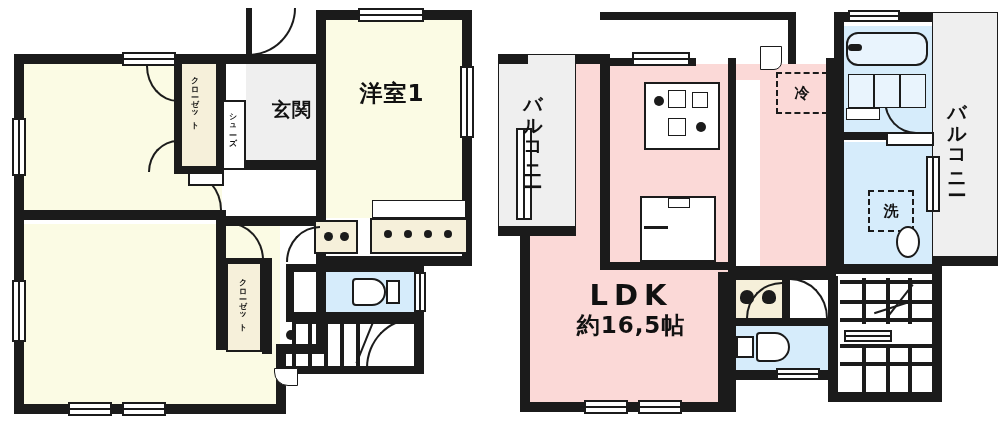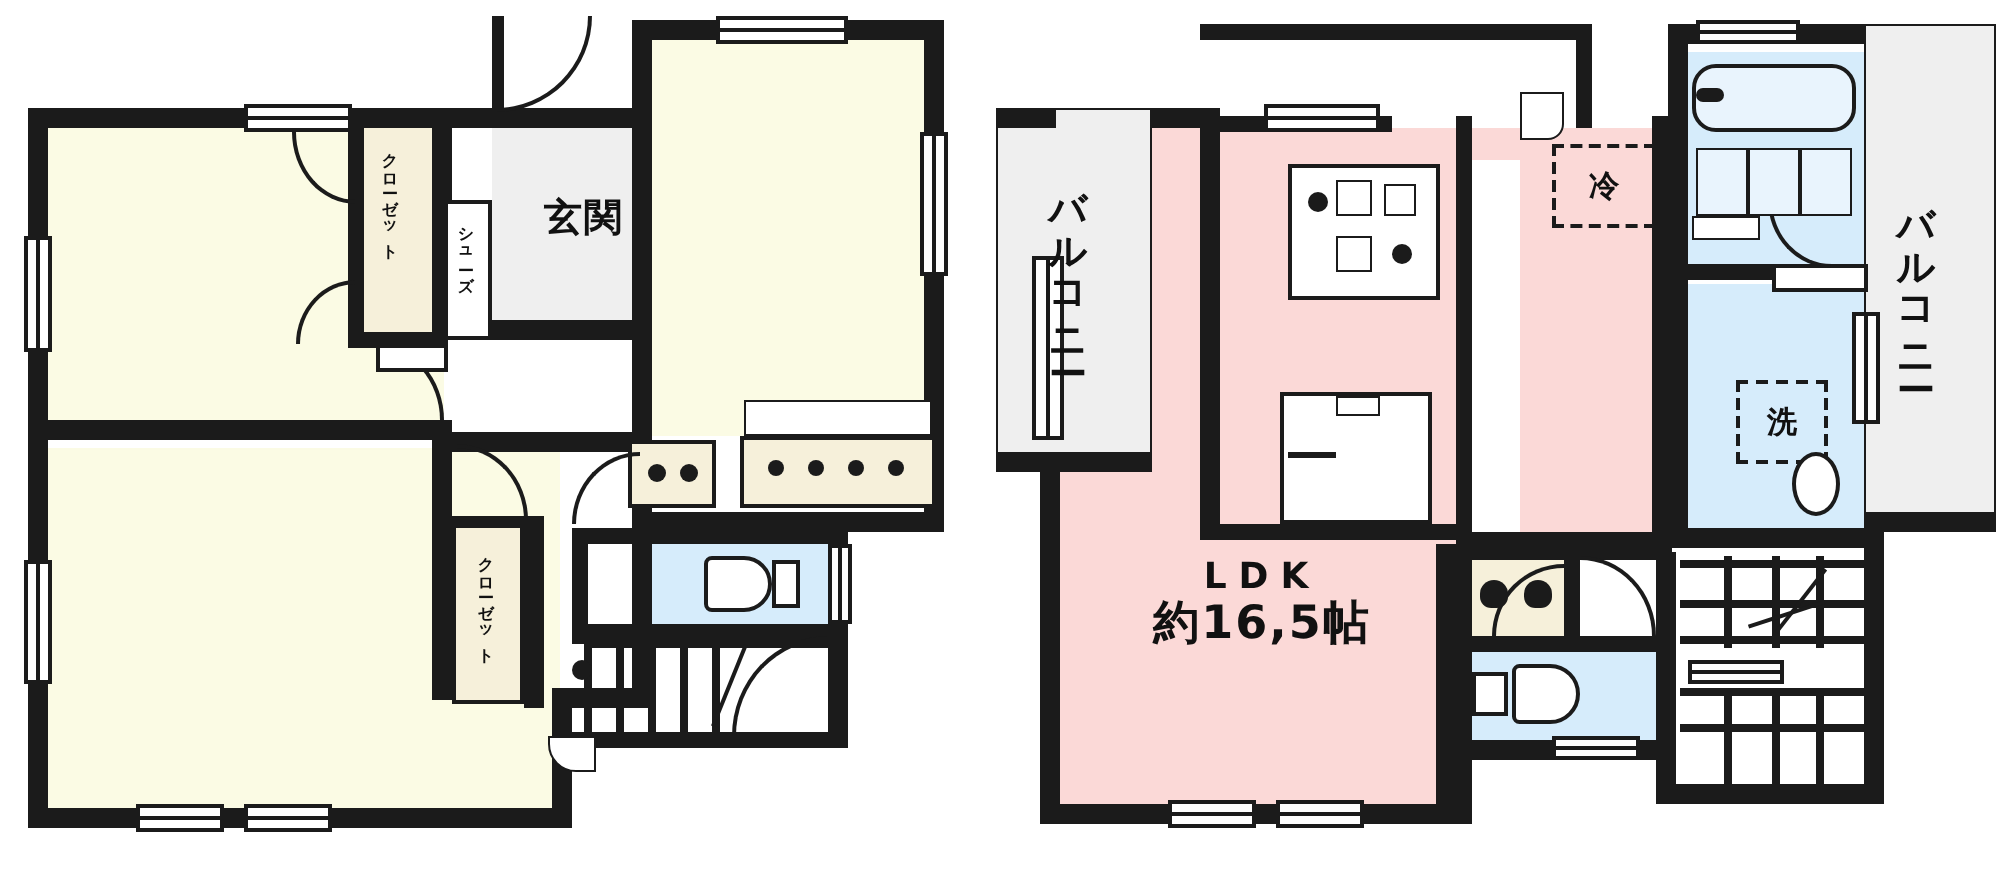--- a/index.html
+++ b/index.html
@@ -40,21 +40,21 @@
   .lbl{position:absolute;color:#111;font-weight:bold;letter-spacing:1px;
        text-align:center;white-space:nowrap;line-height:1.18;}
   .lbl .l1{display:block;}
   .lbl .l2{display:block;}
   .vlbl{position:absolute;writing-mode:vertical-rl;text-orientation:upright;
         font-weight:bold;color:#111;letter-spacing:2px;line-height:1;}
   .big{font-size:23px;}
   .mid{font-size:19px;}
   .sm{font-size:12px;}
   .tiny{font-size:8px;}
-  .ldk{font-size:18px;letter-spacing:6px;}
+  .ldk{font-size:29px;letter-spacing:6px;}
 
   
   .dash{position:absolute;border:2px dashed #1b1b1b;box-sizing:border-box;
         display:flex;align-items:center;justify-content:center;
         font-weight:bold;color:#111;}
 
   
   .stair-step{position:absolute;background:#1b1b1b;}
 
   
@@ -155,20 +155,21 @@
            transform:rotate(22deg);transform-origin:top left;"></div>
     </div>
     <div class="wall" style="left:286px;top:330px;width:10px;height:10px;border-radius:50%;"></div>
 
     <div class="thinL" style="left:274px;top:368px;width:24px;height:18px;background:#ffffff;
                 border-radius:0 0 0 14px;"></div>
 
     <div class="lbl big" style="left:26px;top:100px;width:150px;">
     </div>
     <div class="lbl big" style="left:326px;top:80px;width:132px;">
+      <span class="l1">洋室1</span>
     </div>
     <div class="lbl big" style="left:32px;top:282px;width:150px;">
     </div>
     <div class="lbl mid" style="left:260px;top:98px;width:64px;">
       <span class="l1">玄関</span>
     </div>
     <div class="vlbl tiny" style="left:190px;top:70px;height:94px;">クローゼット</div>
     <div class="vlbl tiny" style="left:228px;top:108px;height:56px;">シューズ</div>
     <div class="vlbl tiny" style="left:238px;top:272px;height:72px;">クローゼット</div>
   </div>

